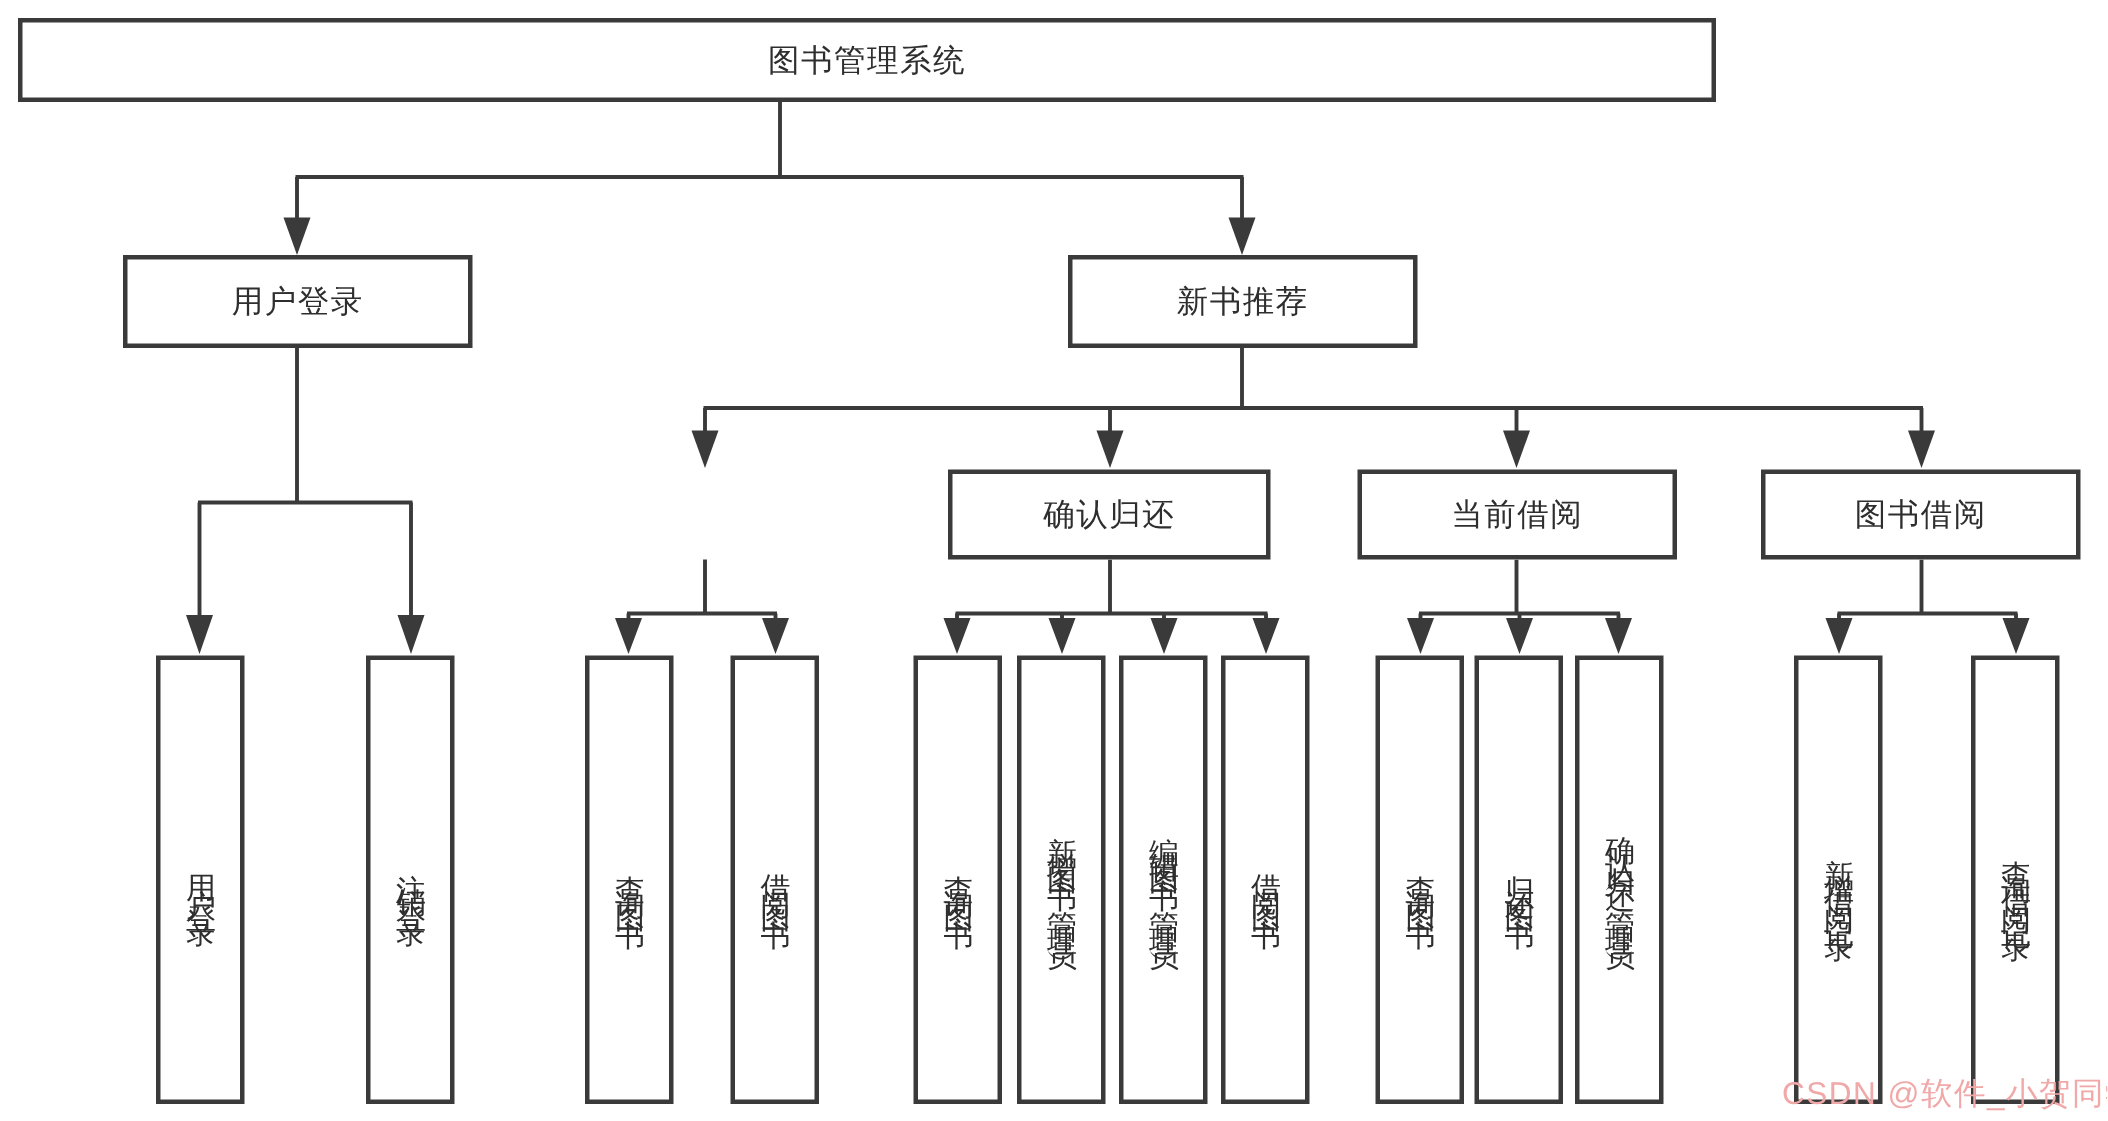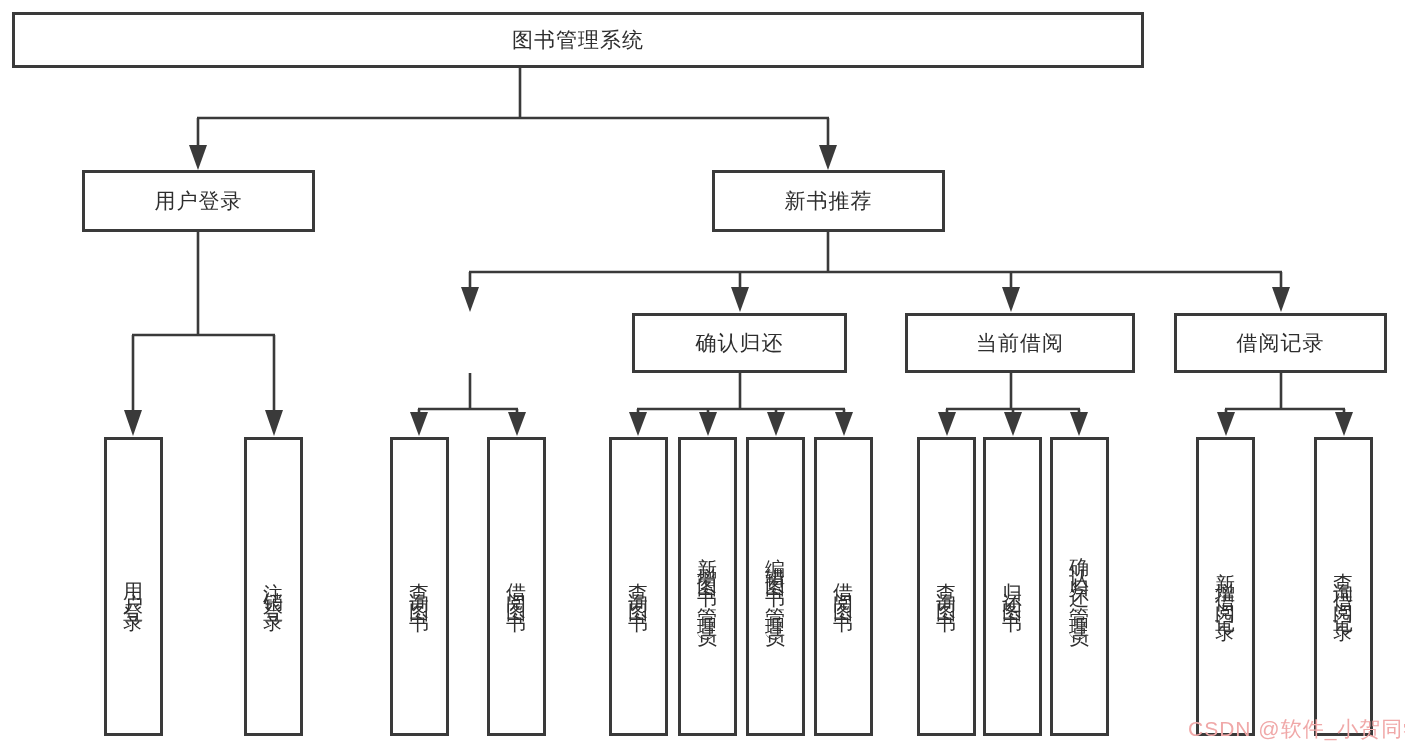--- a/index.html
+++ b/index.html
@@ -115,22 +115,22 @@
     <line x1="1344" y1="409" x2="1344" y2="416"></line>
     <polygon stroke="none" points="1335,412 1353,412 1344,436"></polygon>
   </svg>
 
   <div class="node" style="left:12px;top:12px;width:1132px;height:56px">图书管理系统</div>
 
   <div class="node" style="left:82px;top:170px;width:233px;height:62px">用户登录</div>
   <div class="node" style="left:712px;top:170px;width:233px;height:62px">新书推荐</div>
 
   <div class="node" style="left:632px;top:313px;width:215px;height:60px">确认归还</div>
-  <div class="node" style="left:905px;top:313px;width:230px;height:60px">当前借阅</div>
-  <div class="node" style="left:1174px;top:313px;width:213px;height:60px">借阅记录</div>
+  <div class="node" style="left:905px;top:313px;width:213px;height:60px">当前借阅</div>
+  <div class="node" style="left:1174px;top:313px;width:213px;height:60px">图书借阅</div>
 
   <div class="node leaf" style="left:104px;top:437px;width:59px;height:299px">
     <span>用户登录</span>
   </div>
   <div class="node leaf" style="left:244px;top:437px;width:59px;height:299px">
     <span>注销登录</span>
   </div>
 
   <div class="node leaf" style="left:390px;top:437px;width:59px;height:299px">
     <span>查询图书</span>

